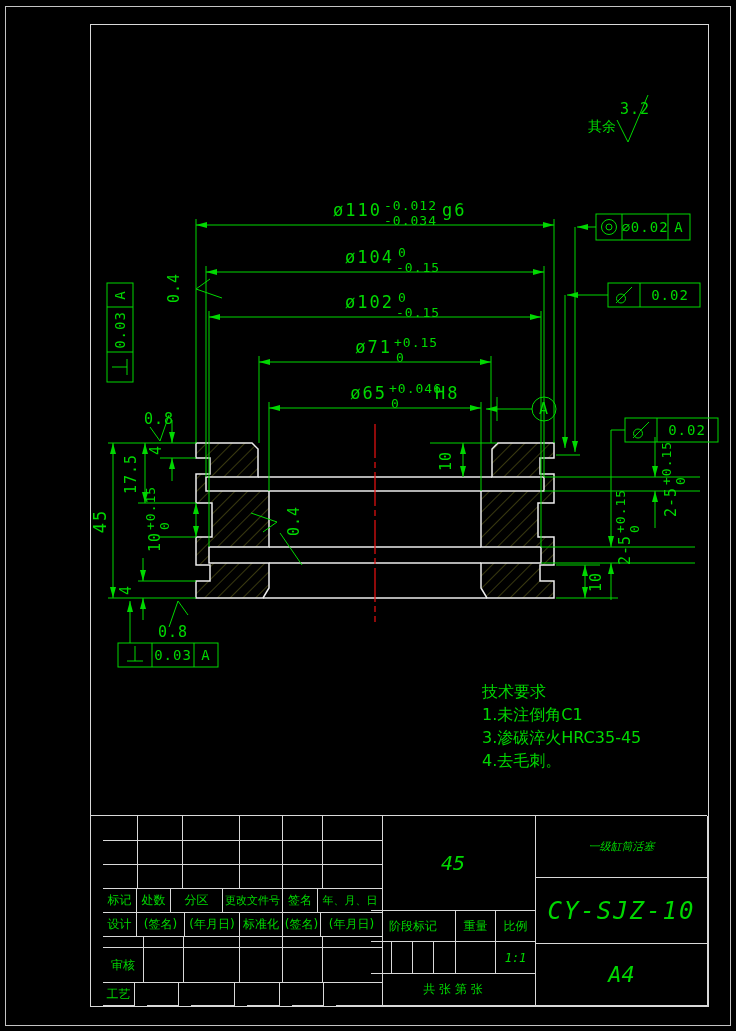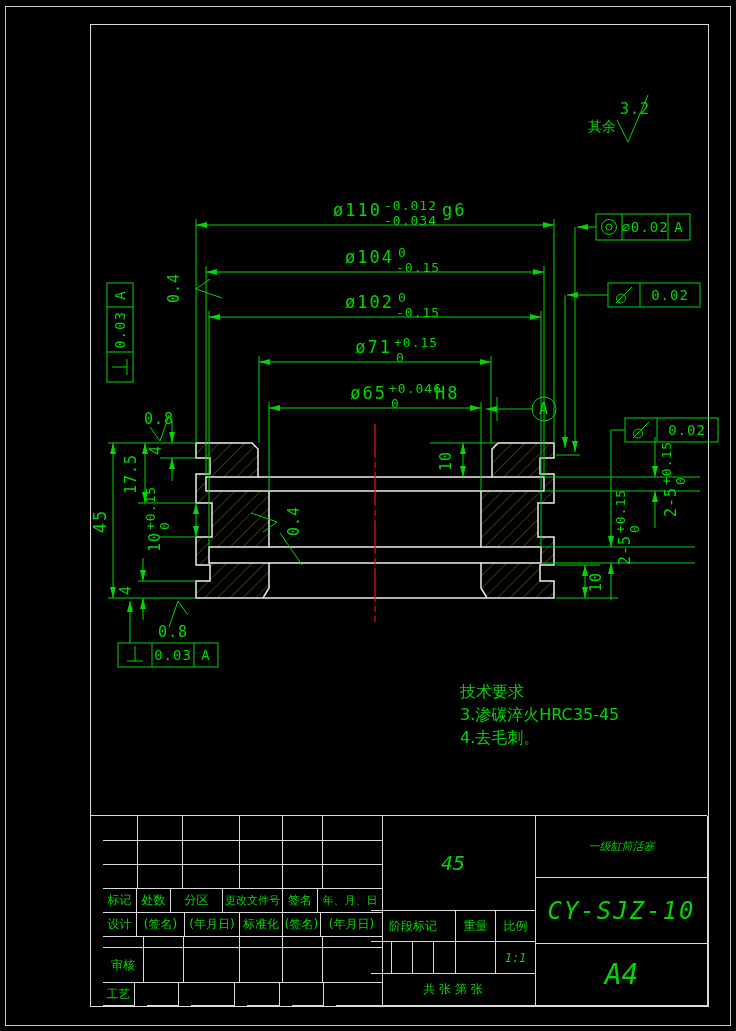--- a/index.html
+++ b/index.html
@@ -13,21 +13,21 @@
   .fcftxt{font-size:14px;letter-spacing:1px;}
   .cjk{font-family:"DejaVu Sans",sans-serif;font-size:14px;}
   .g{stroke:#00d800;stroke-width:1;fill:none;}
   .w{stroke:#ededed;stroke-width:1.5;fill:none;}
   .wall{stroke:#ededed;stroke-width:1.5;fill:url(#hatch);}
   .red{stroke:#ee1111;stroke-width:1.2;fill:none;}
   
   .outerborder{position:absolute;left:5px;top:6px;width:724px;height:1018px;border:1px solid #c4c4c4;}
   .innerborder{position:absolute;left:90px;top:24px;width:617px;height:981px;border:1px solid #d9d9d9;}
   
-  #technotes{position:absolute;left:460px;top:680px;width:230px;color:#00d800;
+  #technotes{position:absolute;left:482px;top:680px;width:230px;color:#00d800;
              font-size:16px;line-height:23px;white-space:nowrap;}
   
   #tblock{position:absolute;left:90px;top:815px;width:617px;height:190px;color:#00d800;
           border-top:1px solid #d9d9d9;border-left:1px solid #d9d9d9;box-sizing:border-box;}
   #tblock *{box-sizing:border-box;}
   .tb-col{position:absolute;top:0;height:100%;}
   .row{display:flex;width:100%;}
   .cell{border-right:1px solid #d9d9d9;border-bottom:1px solid #d9d9d9;display:flex;
         align-items:center;justify-content:center;overflow:hidden;white-space:nowrap;
         font-size:12px;}
@@ -235,20 +235,21 @@
         <line class="g" x1="194" y1="643" x2="194" y2="667"></line>
       <path class="g" transform="translate(135,654)" d="M-8,7 L8,7 M0,7 L0,-8"></path>
       <text class="fcftxt" x="173" y="660" text-anchor="middle">0.03</text>
       <text class="fcftxt" x="206" y="660" text-anchor="middle">A</text>
       <line class="g" x1="130" y1="643" x2="130" y2="601" marker-end="url(#ar)"></line>
     </g>
   </svg>
 
   <div id="technotes">
     <div>技术要求</div>
+    <div>1.未注倒角C1</div>
     <div>3.渗碳淬火HRC35-45</div>
     <div>4.去毛刺。</div>
   </div>
 
   <div id="tblock">
 
     <div class="tb-col" style="left:12px;width:280px;">
       <div class="row" style="height:25px;">
         <div class="cell" style="width:35px;"></div>
           <div class="cell" style="width:45px;"></div>
@@ -338,17 +339,17 @@
     </div>
 
     <div class="tb-col" style="left:445px;width:172px;">
       <div class="row" style="height:62px;">
         <div class="cell" style="width:172px;font-size:11px;font-style:italic;">一级缸筒活塞</div>
       </div>
       <div class="row" style="height:66px;">
         <div class="cell it" style="width:172px;font-size:24px;letter-spacing:2px;">CY-SJZ-10</div>
       </div>
       <div class="row" style="height:62px;">
-        <div class="cell it" style="width:172px;font-size:28px;font-style:italic;">A4</div>
+        <div class="cell it" style="width:172px;font-size:22px;font-style:italic;">A4</div>
       </div>
     </div>
   </div>
 </div>
 
 </body></html>

